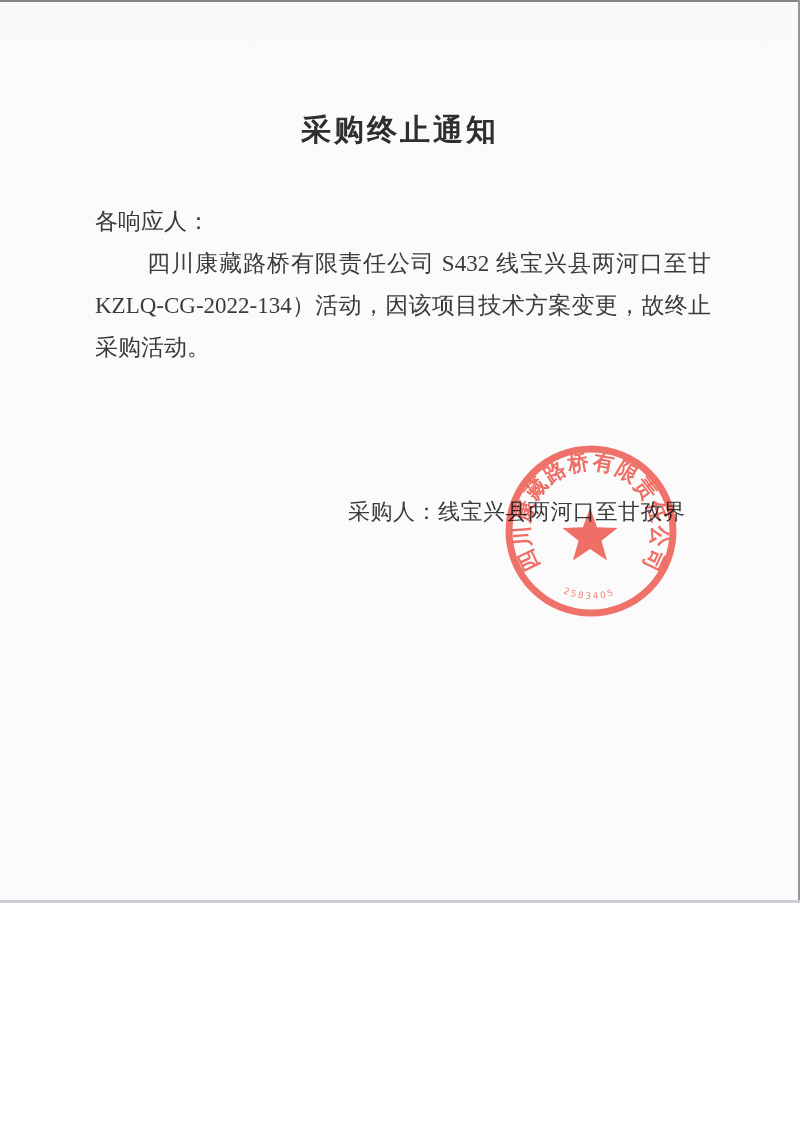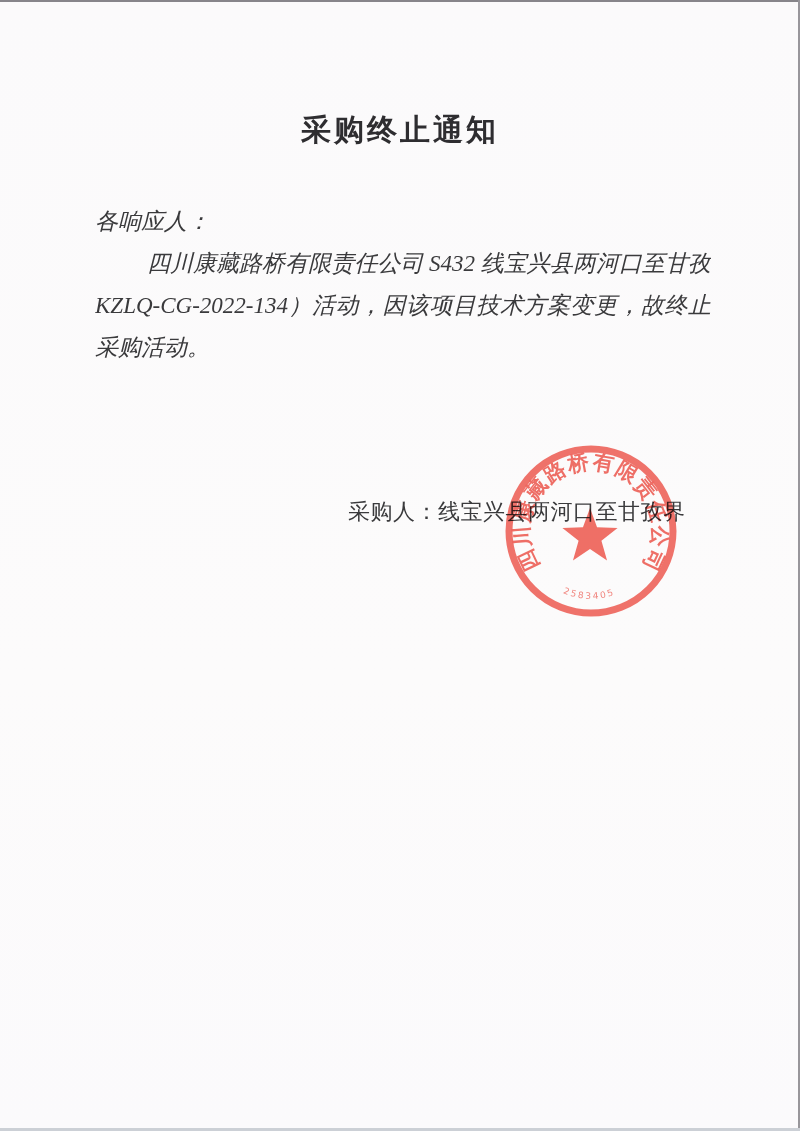--- a/index.html
+++ b/index.html
@@ -9,21 +9,21 @@
     --paper:#fcfbfb;
   }
   html,body{margin:0;padding:0;}
   body{
     width:800px;height:1131px;
     font-family:"Liberation Serif","DejaVu Serif",serif;
     background:#ffffff;
   }
   .page{
     position:relative;
-    width:800px;height:1131px;
+    width:800px;height:903px;
     background:linear-gradient(180deg,#fbfafb 0%,var(--paper) 60%,#fbfafc 100%);
     overflow:hidden;
   }
   .scan-edge{position:absolute;background:#87858a;}
   .scan-edge.top{left:0;top:0;width:800px;height:2px;}
   .scan-edge.right{right:0;top:0;width:2px;height:1131px;background:#98969b;}
   .scan-edge.bottom{left:0;bottom:0;width:800px;height:3px;background:#ccd0d6;}
 
   .doc-title{
     position:absolute;
@@ -35,21 +35,20 @@
     letter-spacing:3px;
     color:var(--title-ink);
   }
   .notice-body{
     position:absolute;
     left:95px;top:201px;
     width:616px;
     font-size:23px;
     line-height:42px;
     color:var(--ink);
-    font-style:italic;
   }
   .notice-body .line{white-space:nowrap;}
   .notice-body .line.fill{
     white-space:normal;
     text-align:justify;
     text-align-last:justify;
     overflow:hidden;
     height:42px;
   }
   .notice-body .line.indent{padding-left:52px;}

